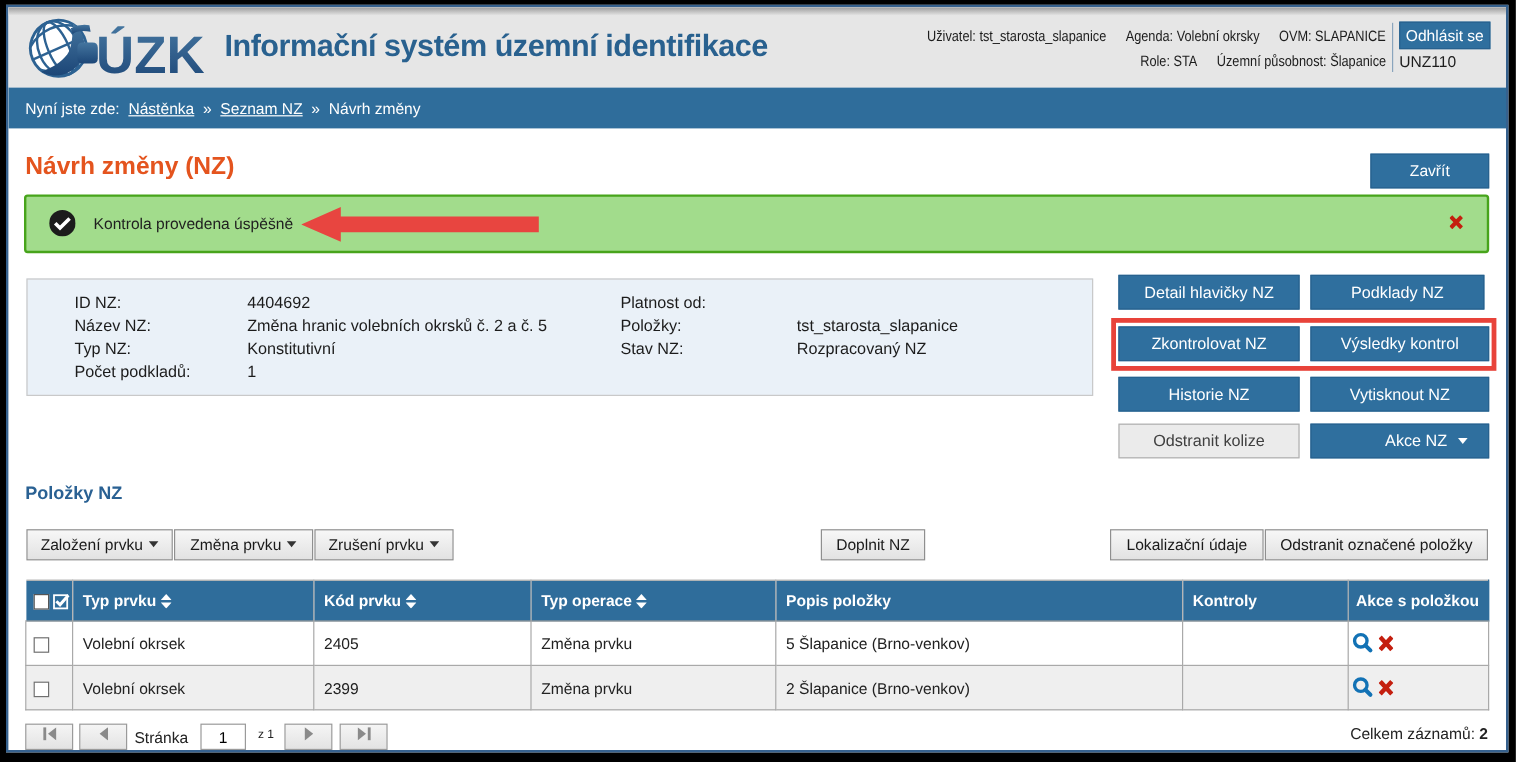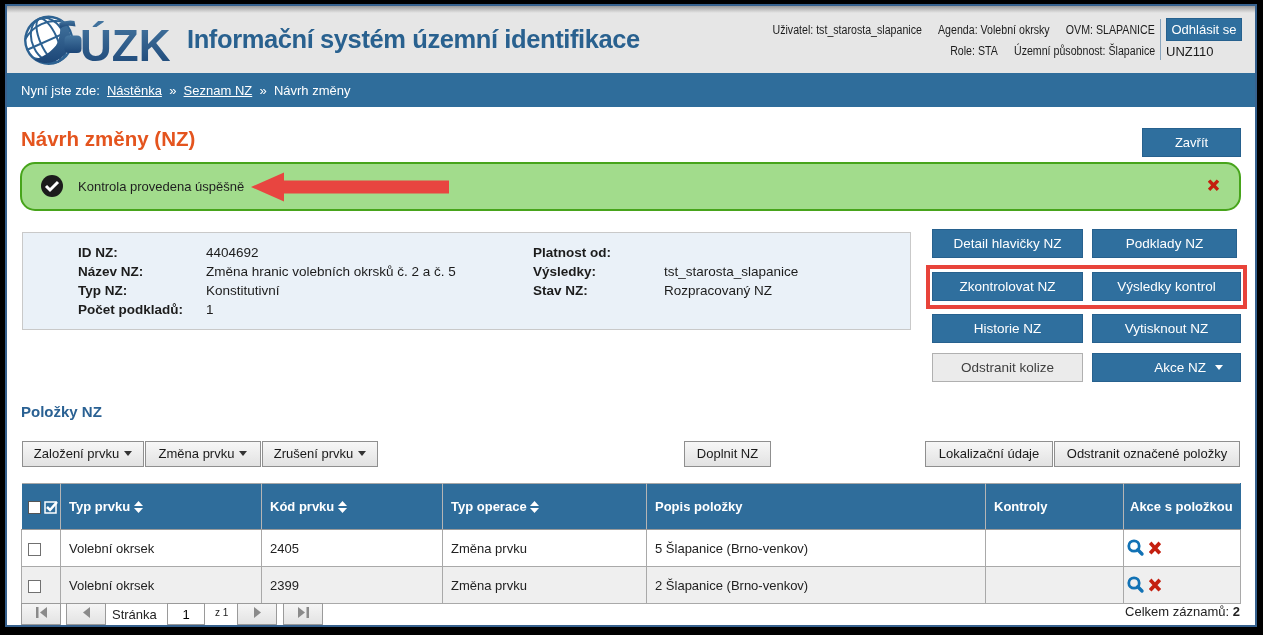--- a/index.html
+++ b/index.html
@@ -5,25 +5,25 @@
 <style>
   * { margin:0; padding:0; box-sizing:border-box; }
   html,body { width:1263px; height:635px; background:#000; font-family:"Liberation Sans", sans-serif; }
   .page { position:absolute; left:5px; top:4px; width:1252px; height:623px; background:#fff; border:2px solid #36618e; overflow:hidden; }
   .abs { position:absolute; }
   .hdr { position:absolute; left:0; top:0; width:1248px; height:67px; background:#e6e6e6; }
   .crumb { position:absolute; left:0; top:67px; width:1248px; height:34px; background:#2f6d9b; color:#fff; font-size:13px; }
   .crumb a { color:#fff; text-decoration:underline; }
   .btn-blue { position:absolute; background:#2f6f9e; color:#fff; text-align:center; border:1px solid #27618e; }
   .hdrtxt { position:absolute; font-size:12.5px; color:#1c1c1c; white-space:nowrap; }
-  .glab { font-weight:bold;margin-left:16px; }
+  .glab { font-weight:normal; }
   .gbtn { position:absolute; top:435px; height:26px; background:linear-gradient(#f7f7f7,#e2e2e2); border:1px solid #8f8f8f; color:#1a1a1a; font-size:13px; text-align:center; line-height:24px; white-space:nowrap; }
   .caret { display:inline-block; width:0; height:0; border-left:4px solid transparent; border-right:4px solid transparent; border-top:5px solid #333; vertical-align:2px; margin-left:5px; }
   table.grid { position:absolute; left:14px; top:477px; border-collapse:collapse; table-layout:fixed; width:1219px; font-size:13px; }
-  table.grid th { background:#2f6d9b; color:#fff; font-weight:bold; text-align:left; height:46px; padding:0 8px; border-right:1px solid #b5b5b5; border-top:1px solid #a8a8a8; border-bottom:1px solid #9a9a9a; }
+  table.grid th { background:#2f6d9b; color:#fff; font-weight:bold; text-align:left; height:34px; padding:0 8px; border-right:1px solid #b5b5b5; border-top:1px solid #a8a8a8; border-bottom:1px solid #9a9a9a; }
   table.grid td { height:37px; padding:0 8px; border-right:1px solid #a9a9a9; border-left:1px solid #a9a9a9; border-bottom:1px solid #a9a9a9; color:#222; }
   .rowA { background:#fff; }
   .rowB { background:#efefef; }
   .cb { display:inline-block; width:13px; height:13px; background:#fff; border:1px solid #707070; vertical-align:middle; }
   .pgbtn { position:absolute; top:597px; width:40px; height:22px; background:linear-gradient(#f5f5f5,#e3e3e3); border:1px solid #9a9a9a; text-align:center; }
 </style>
 </head>
 <body>
 <div class="page">
 
@@ -64,21 +64,21 @@
   <div class="crumb">
     <div class="abs" style="left:14px; top:10px;">Nyní jste zde:&nbsp; <a>Nástěnka</a> &nbsp;»&nbsp; <a>Seznam NZ</a> &nbsp;»&nbsp; <span style="text-decoration:none;">Návrh změny</span></div>
     <div class="abs" style="right:13px; top:10px;margin-top:32px;"><a>Přehled prvků</a> <svg width="11" height="11" viewBox="0 0 11 11">
           <path d="M1,3 h5 v1 h-4 v6 h6 v-4 h1 v5 h-8 z M6,1 h4 v4 h-1 v-2.3 l-4,4 -0.7,-0.7 4,-4 h-2.3 z" fill="#fff"></path>
         </svg></div>
   </div>
 
   <div class="abs" style="left:14px; top:121px; font-size:20.5px; font-weight:bold; color:#e4541e;">Návrh změny (NZ)</div>
   <div class="btn-blue" style="left:1135px; top:122px; width:99px; height:29px; font-size:13px; line-height:27px;">Zavřít</div>
 
-  <div class="abs" style="left:13px; top:156px; width:1221px; height:49px; background:#a2dc8c; border:2px solid #47a41b; border-radius:15px;">
+  <div class="abs" style="left:13px; top:156px; width:1221px; height:49px; background:#a2dc8c; border:2px solid #47a41b; border-radius:3px;">
     <svg class="abs" style="left:19px; top:11px;" width="22" height="22" viewBox="0 0 22 22">
         <circle cx="11" cy="11" r="11" fill="#1c1c1c"></circle>
         <path d="M5,11 l4,4 8,-8" stroke="#fff" stroke-width="3" fill="none"></path>
       </svg>
     <div class="abs" style="left:56px; top:15px; font-size:13px; color:#1f1f1f;">Kontrola provedena úspěšně</div>
     <svg class="abs" style="left:229px; top:8px;" width="205" height="32" viewBox="0 0 205 32">
       <path d="M0,15 L33,0.5 L33,8.5 L198,8.5 L198,21.5 L33,21.5 L33,29.5 Z" fill="#e84540"></path>
     </svg>
     <svg class="abs" style="right:20px; top:15px;" width="11" height="12" viewBox="0 0 11 12">
         <path d="M2.2,2.8 L8.8,9.6 M8.8,2.8 L2.2,9.6" stroke="#c41f0f" stroke-width="3.4" stroke-linecap="square"></path>
@@ -88,21 +88,21 @@
   <div class="abs" style="left:15px; top:226px; width:889px; height:98px; background:#eaf1f8; border:1px solid #c9c9c9; font-size:13.5px; color:#1c1c1c;">
     <div class="abs glab" style="left:39px; top:12px;">ID NZ:</div>
       <div class="abs" style="left:183px; top:12px;">4404692</div>
     <div class="abs glab" style="left:39px; top:31px;">Název NZ:</div>
       <div class="abs" style="left:183px; top:31px;">Změna hranic volebních okrsků č. 2 a č. 5</div>
     <div class="abs glab" style="left:39px; top:50px;">Typ NZ:</div>
       <div class="abs" style="left:183px; top:50px;">Konstitutivní</div>
     <div class="abs glab" style="left:39px; top:69px;">Počet podkladů:</div>
       <div class="abs" style="left:183px; top:69px;">1</div>
     <div class="abs glab" style="left:494px; top:12px;">Platnost od:</div>
-    <div class="abs glab" style="left:494px; top:31px;">Výsledky:</div>
+    <div class="abs glab" style="left:494px; top:31px;">Položky:</div>
       <div class="abs" style="left:641px; top:31px;">tst_starosta_slapanice</div>
     <div class="abs glab" style="left:494px; top:50px;">Stav NZ:</div>
       <div class="abs" style="left:641px; top:50px;">Rozpracovaný NZ</div>
   </div>
 
   <div class="btn-blue" style="left:925px; top:223px; width:151px; height:29px; font-size:13.5px; line-height:27px;">Detail hlavičky NZ</div>
   <div class="btn-blue" style="left:1085px; top:223px; width:145px; height:29px; font-size:13.5px; line-height:27px;">Podklady NZ</div>
   <div class="btn-blue" style="left:925px; top:266px; width:151px; height:29px; font-size:13.5px; line-height:27px;">Zkontrolovat NZ</div>
   <div class="btn-blue" style="left:1085px; top:266px; width:149px; height:29px; font-size:13.5px; line-height:27px;">Výsledky kontrol</div>
   <div class="abs" style="left:919px; top:259px; width:321px; height:44px; border:4px solid #e8433a;"></div>

